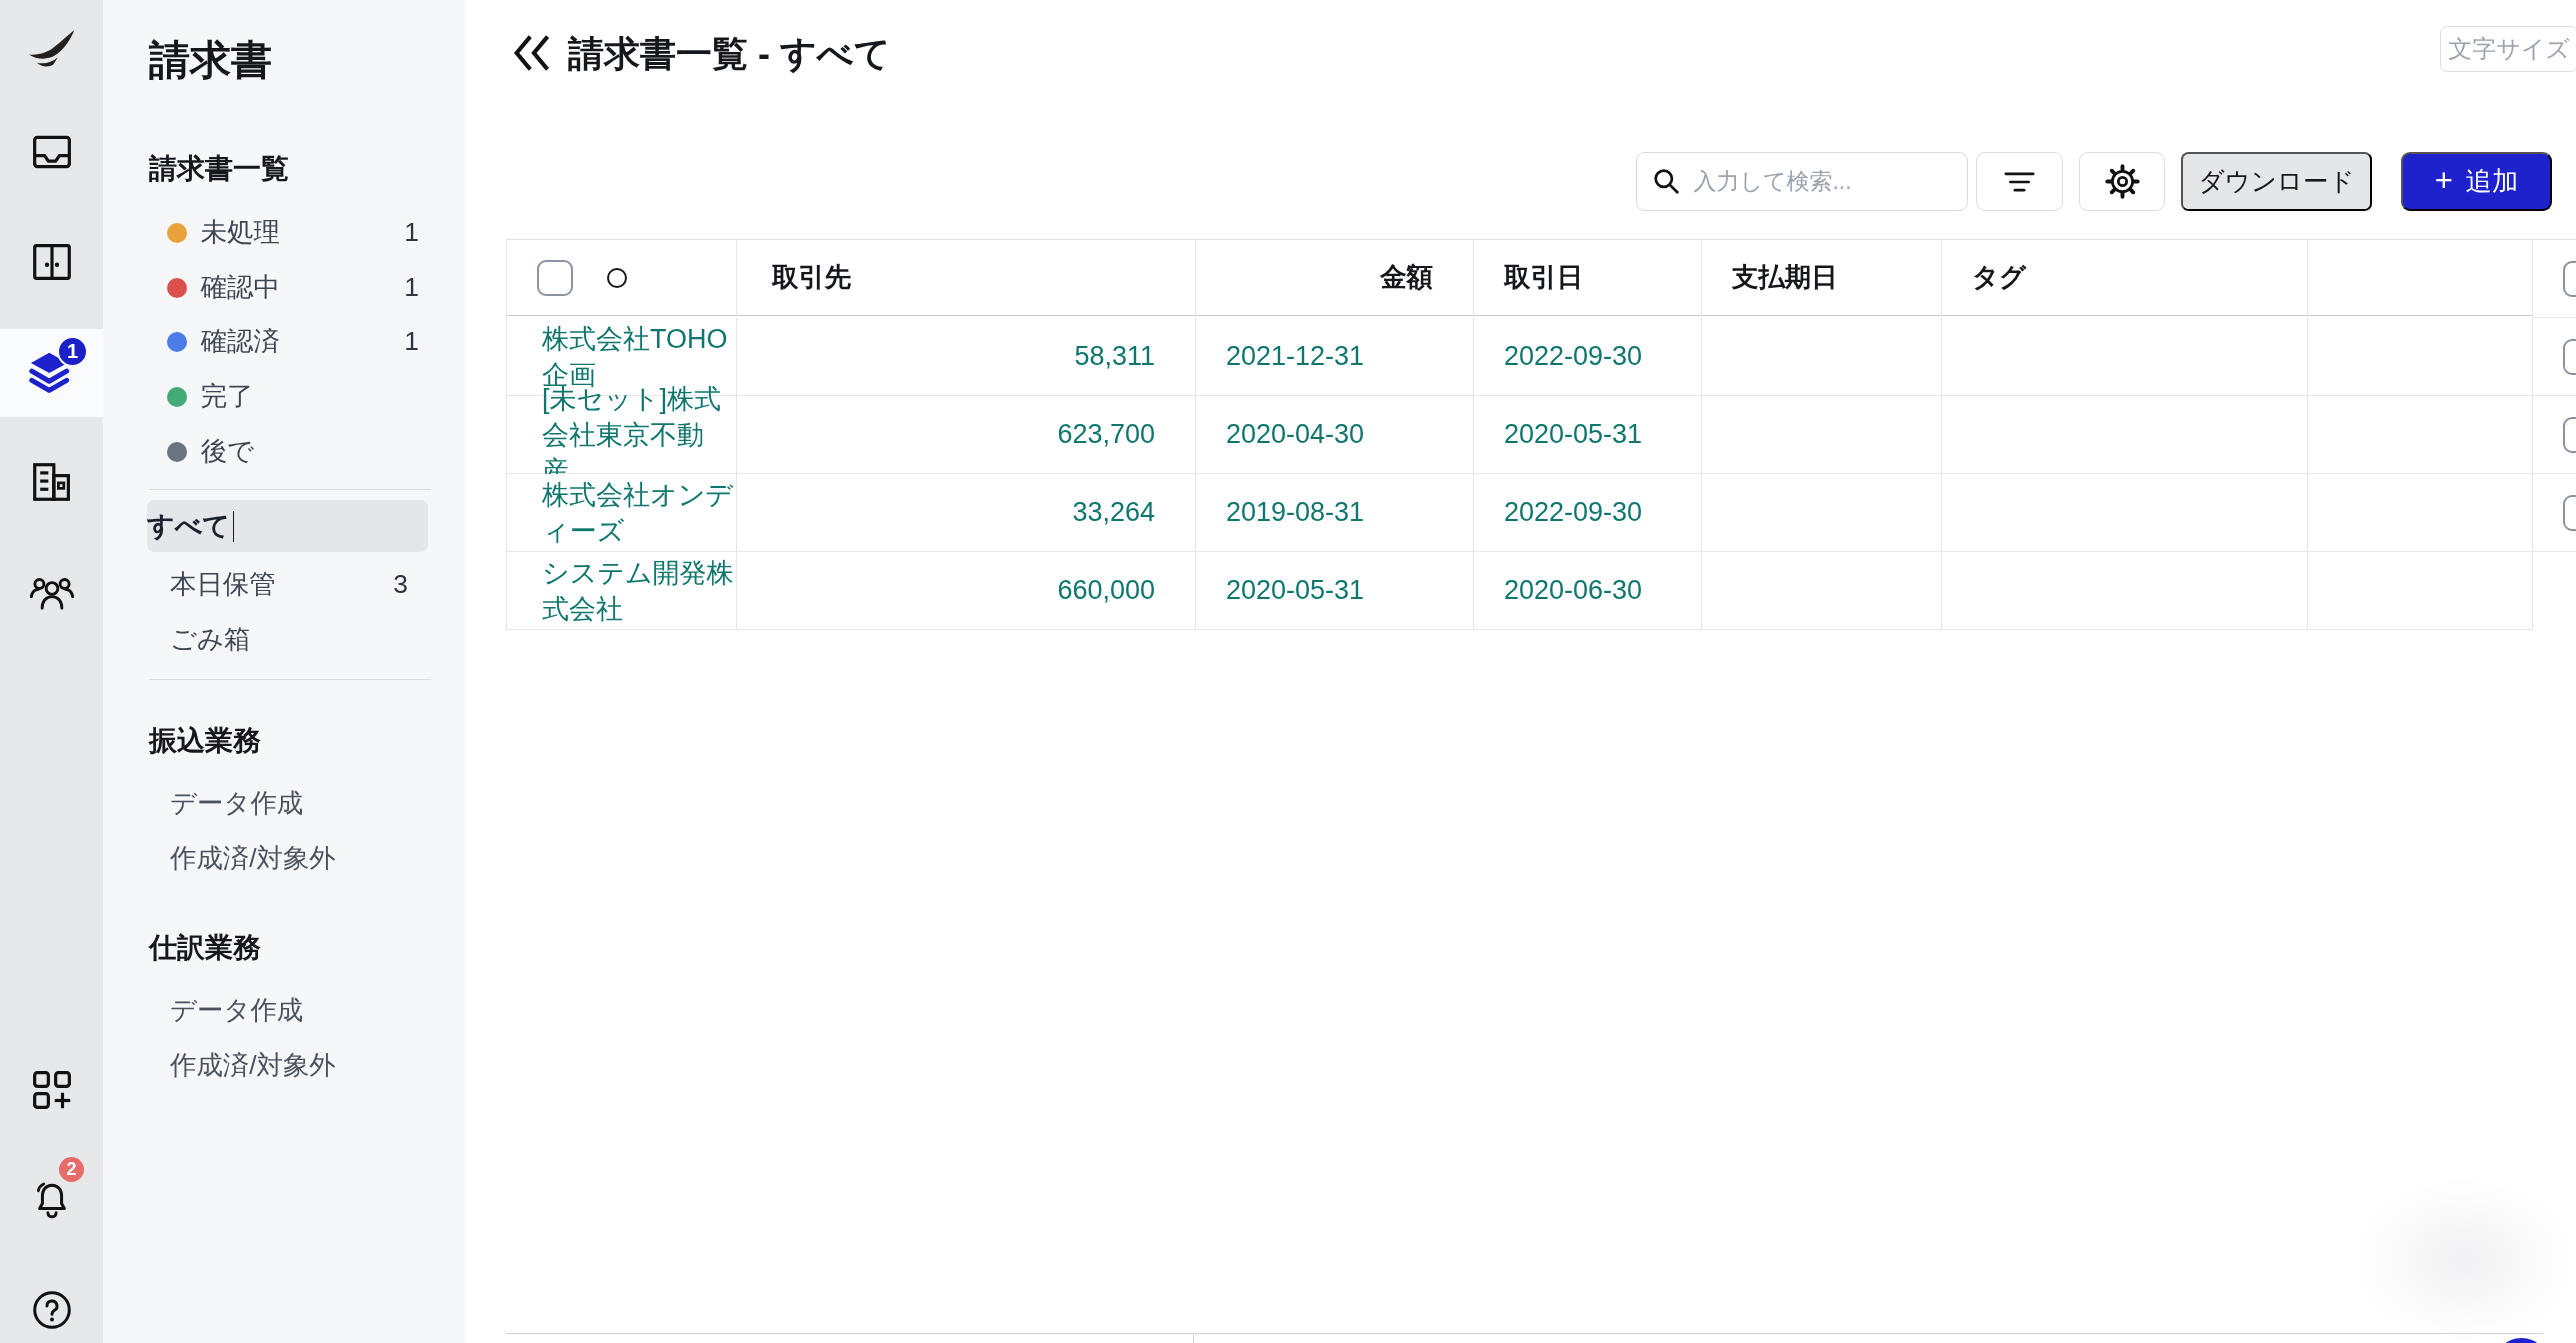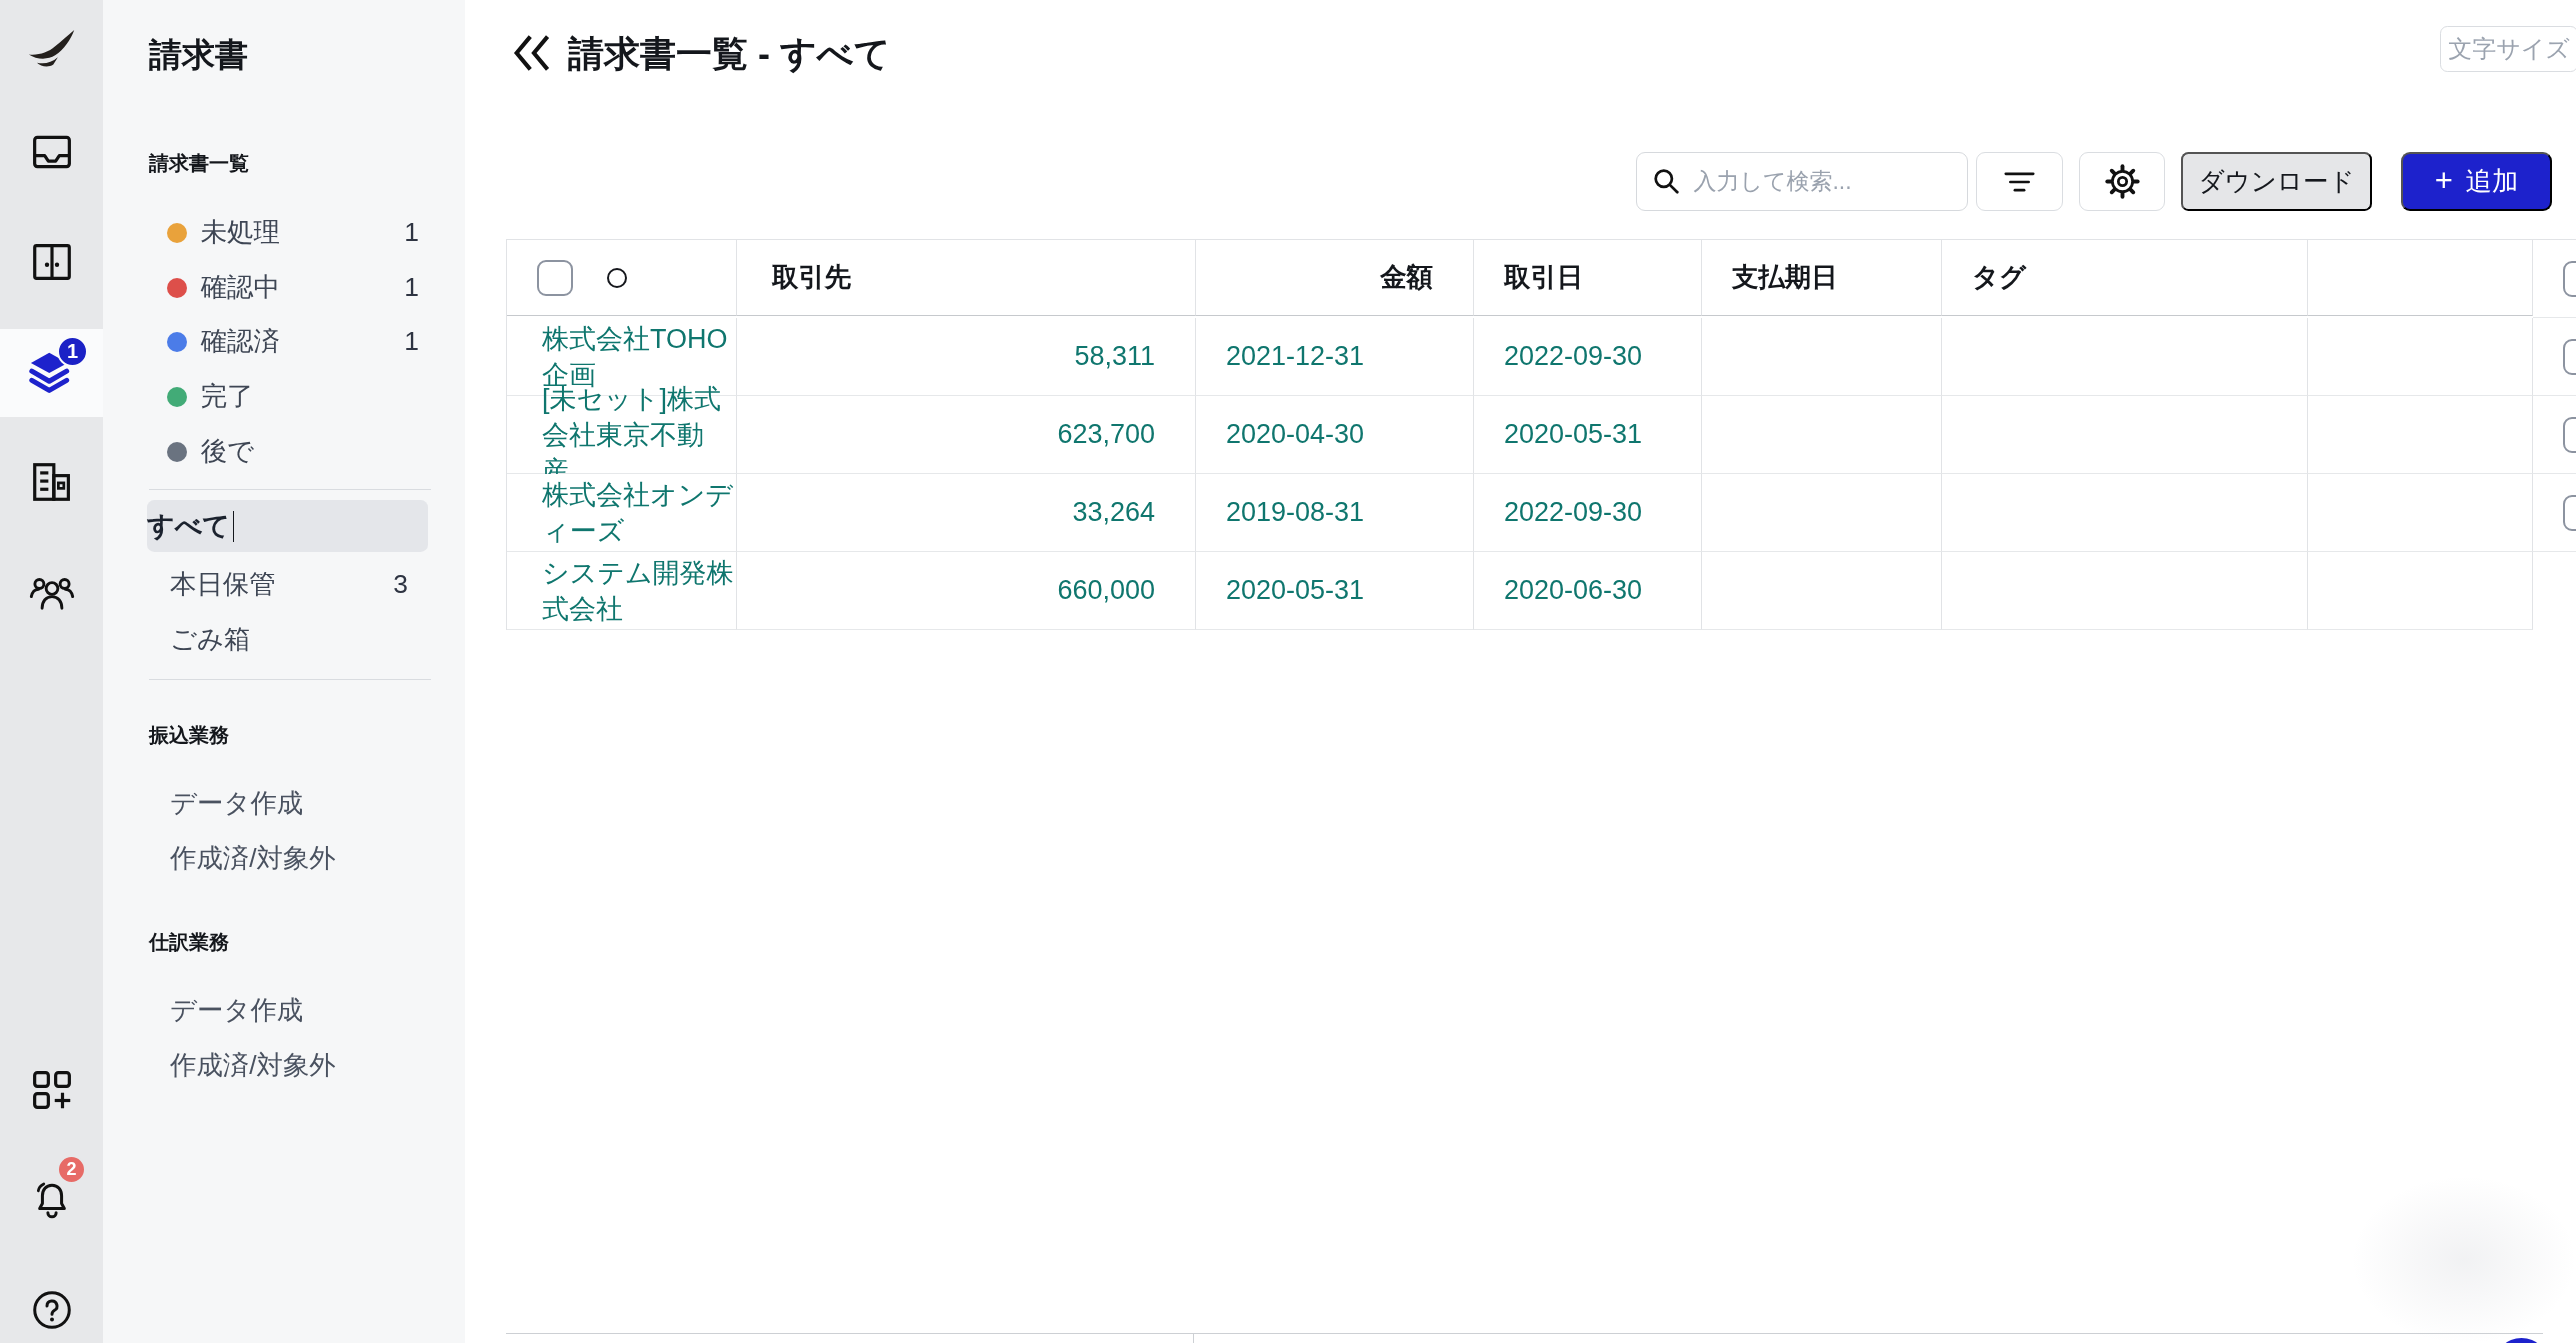--- a/index.html
+++ b/index.html
@@ -7,22 +7,22 @@
     font-family:"Liberation Sans", sans-serif; color:#16181d; }
 
   
   #rail { position:absolute; left:0; top:0; width:103px; height:1344px; background:#e7e8ea; }
   .rail-item { position:absolute; left:0; width:103px; height:88px; display:flex; align-items:center; justify-content:center; }
   .rail-sel { position:absolute; left:0; width:103px; background:#fafbfc; }
   .badge { position:absolute; border-radius:50%; color:#fff; font-weight:bold; display:flex; align-items:center; justify-content:center; }
 
   
   #sidebar { position:absolute; left:103px; top:0; width:362px; height:1344px; background:#f6f7f8; }
-  .sb-title { position:absolute; left:46px; top:33px; font-size:33px; font-weight:bold; color:#14171c; }
-  .sb-head { position:absolute; left:46px; font-size:20px; font-weight:bold; color:#14171c; }
+  .sb-title { position:absolute; left:46px; top:33px; font-size:41px; font-weight:bold; color:#14171c; }
+  .sb-head { position:absolute; left:46px; font-size:28px; font-weight:bold; color:#14171c; }
   .sb-row { position:absolute; left:64px; width:252px; height:33px; display:flex; align-items:center; font-size:26.4px; color:#3e4654; }
   .sb-dot { width:20px; height:20px; border-radius:50%; margin-right:13.7px; flex:0 0 20px; }
   .sb-label { flex:1; }
   .sb-count { color:#2e3442; }
   .sb-view { position:absolute; left:67px; width:250px; height:33px; display:flex; align-items:center; font-size:26.4px; color:#3e4654; }
   .sb-divider { position:absolute; left:46px; width:282px; border-top:1.8px solid #d9dce0; }
   .sb-selected { position:absolute; left:44px; top:500px; width:281px; height:52px; background:#e4e6ea; border-radius:7.3px;
     display:flex; align-items:center; font-size:27px; font-weight:bold; color:#1b222e; }
   .cursor { display:inline-block; width:1.8px; height:31px; background:#14171c; margin-left:2.7px; vertical-align:middle; }
   .sb-subitem { position:absolute; left:67px; height:33px; display:flex; align-items:center; font-size:26.4px; color:#4a5260; }

